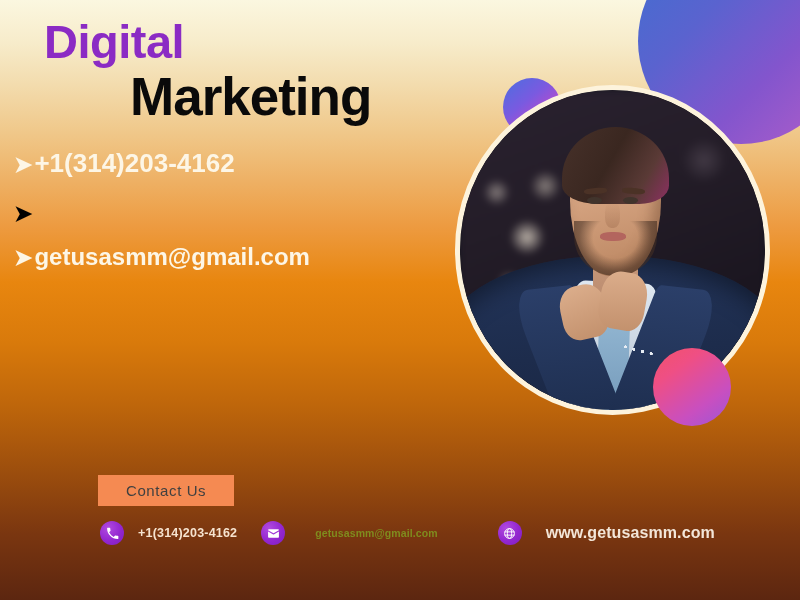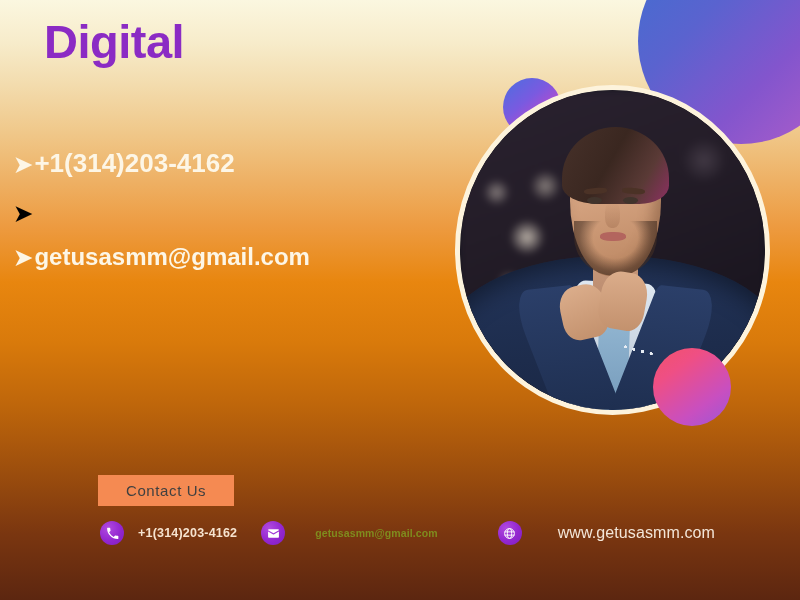--- a/index.html
+++ b/index.html
@@ -233,21 +233,21 @@
     background: radial-gradient(circle at 34% 30%, #b04ae0 0%, #9326cf 55%, #7d1fc0 100%);
     display: flex; align-items: center; justify-content: center;
     flex: none;
   }
   .badge svg { display: block; }
   .bitem .btext { font-size: 12.5px; font-weight: 700; }
   .b-phone .btext { color: #f6e3cf; margin-left: 14px; letter-spacing: .2px; }
   .b-email { margin-left: 24px; }
   .b-email .btext { color: #7f8c1e; margin-left: 30px; letter-spacing: .1px; font-size: 10.5px; }
   .b-web { margin-left: 60px; }
-  .b-web .btext { color: #f3e6d8; margin-left: 36px; font-size: 16px; font-weight: 400; letter-spacing: .1px; }
+  .b-web .btext { color: #f3e6d8; margin-left: 24px; font-size: 16px; font-weight: 700; letter-spacing: .1px; }
 </style>
 </head>
 <body>
 
 <div class="poster">
 
   <div class="circle circle-tr"></div>
   <div class="circle circle-sm"></div>
 
   <div class="portrait-wrap">
@@ -270,20 +270,21 @@
       <div class="mouth"></div>
       <div class="hand-l"></div>
       <div class="hand-r"></div>
       <div class="buttons"></div>
     </div>
   </div>
 
   <div class="circle circle-br"></div>
 
   <div class="headline h-digital">Digital</div>
+  <div class="headline h-marketing">Marketing</div>
 
   <div class="lines">
 
     <div class="line line-whatsapp">
       <span class="bullet">➤</span>
       <span>+1(314)203-4162</span>
     </div>
 
     <div class="line line-telegram">
       <span class="bullet">➤</span>

